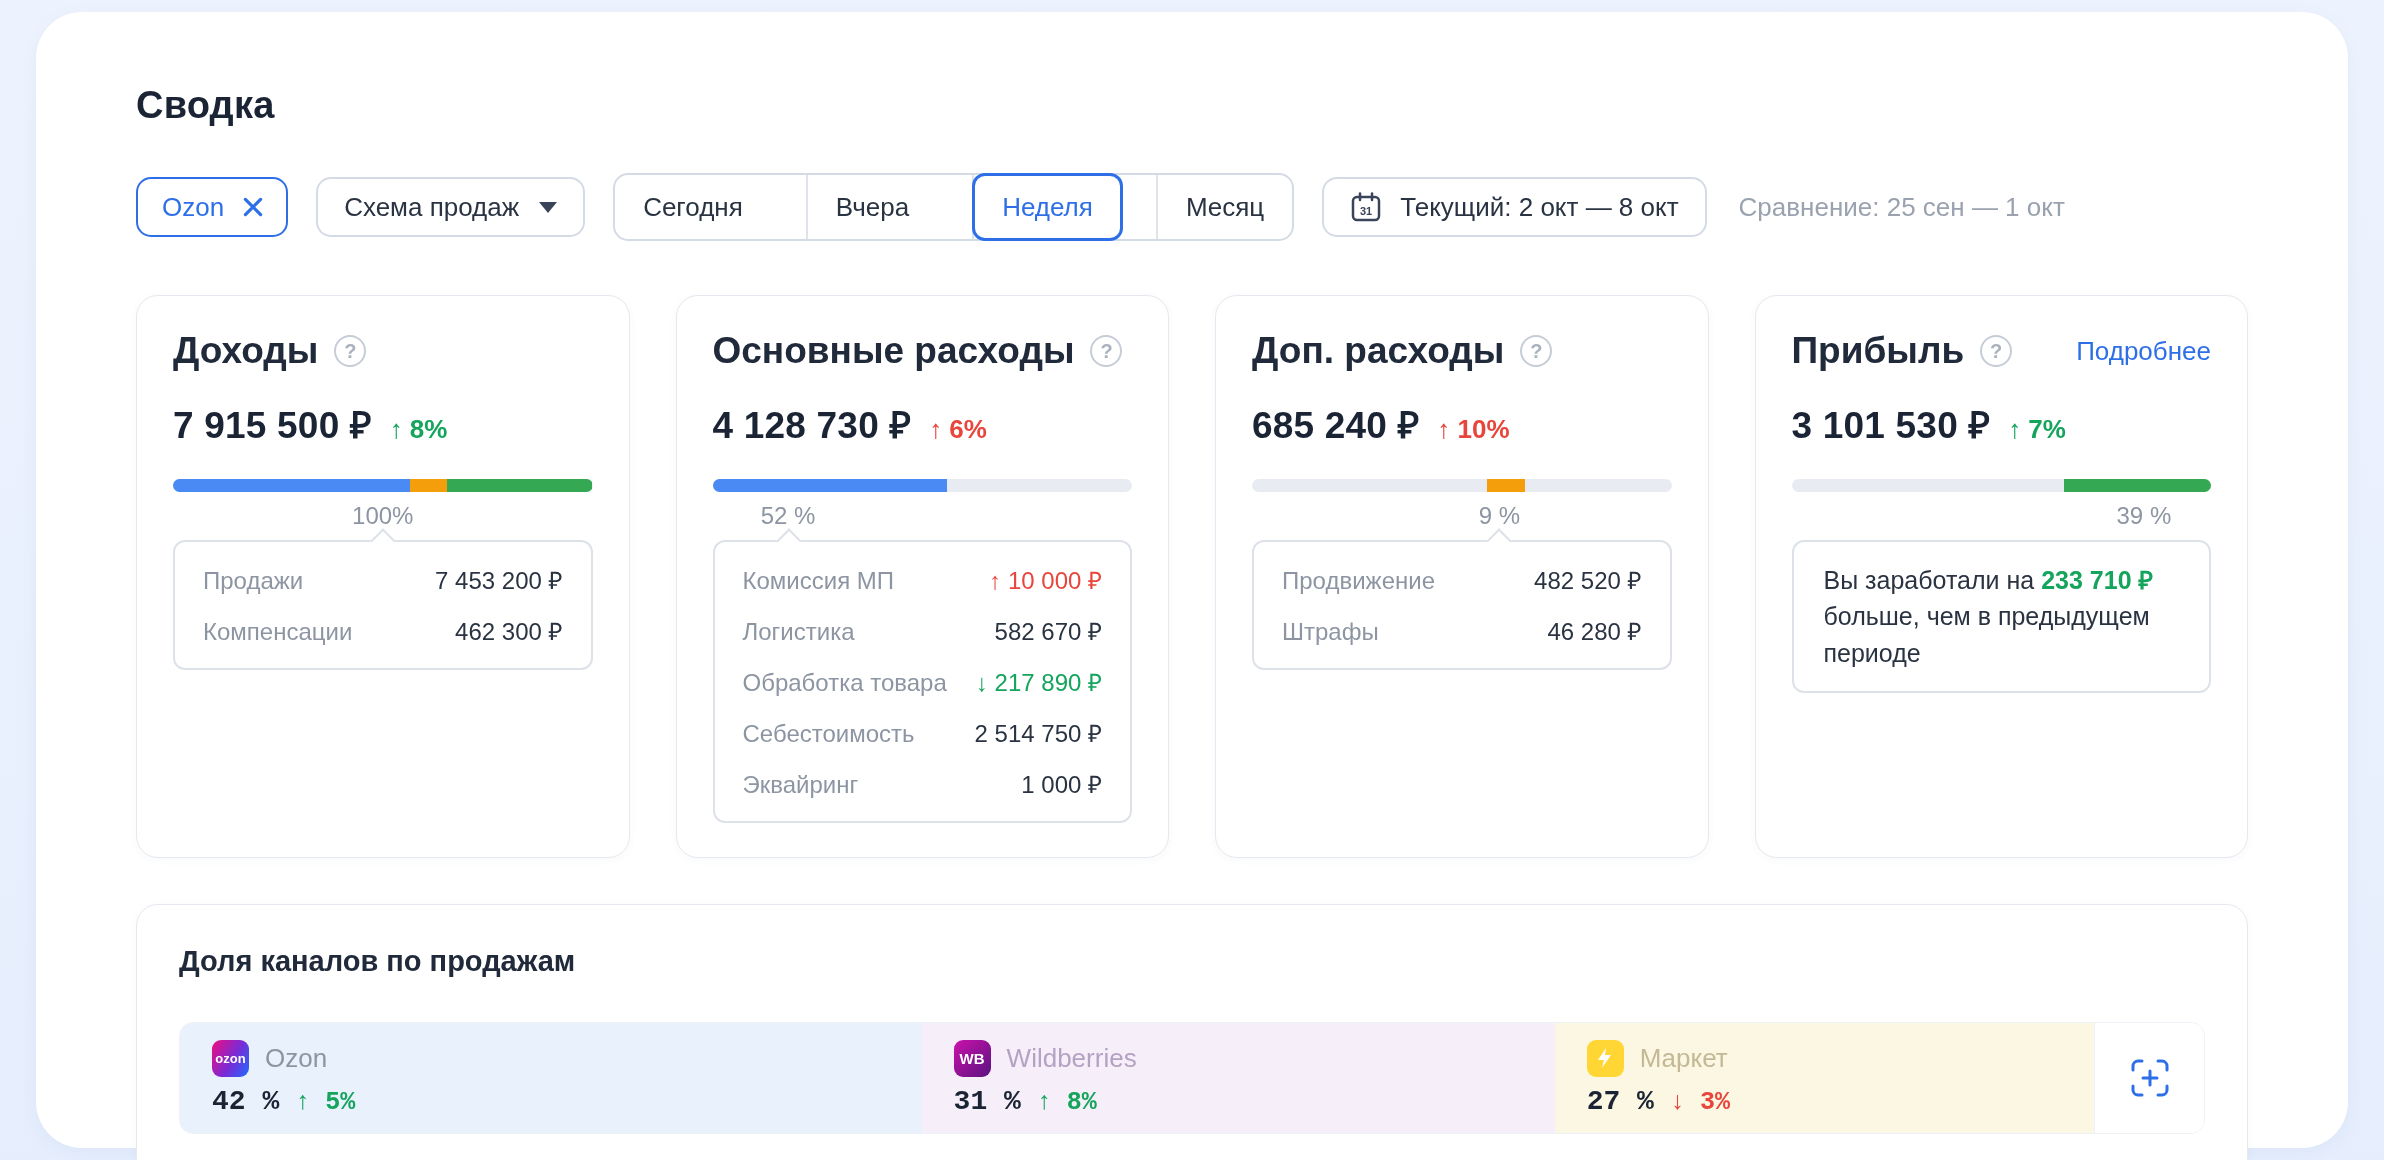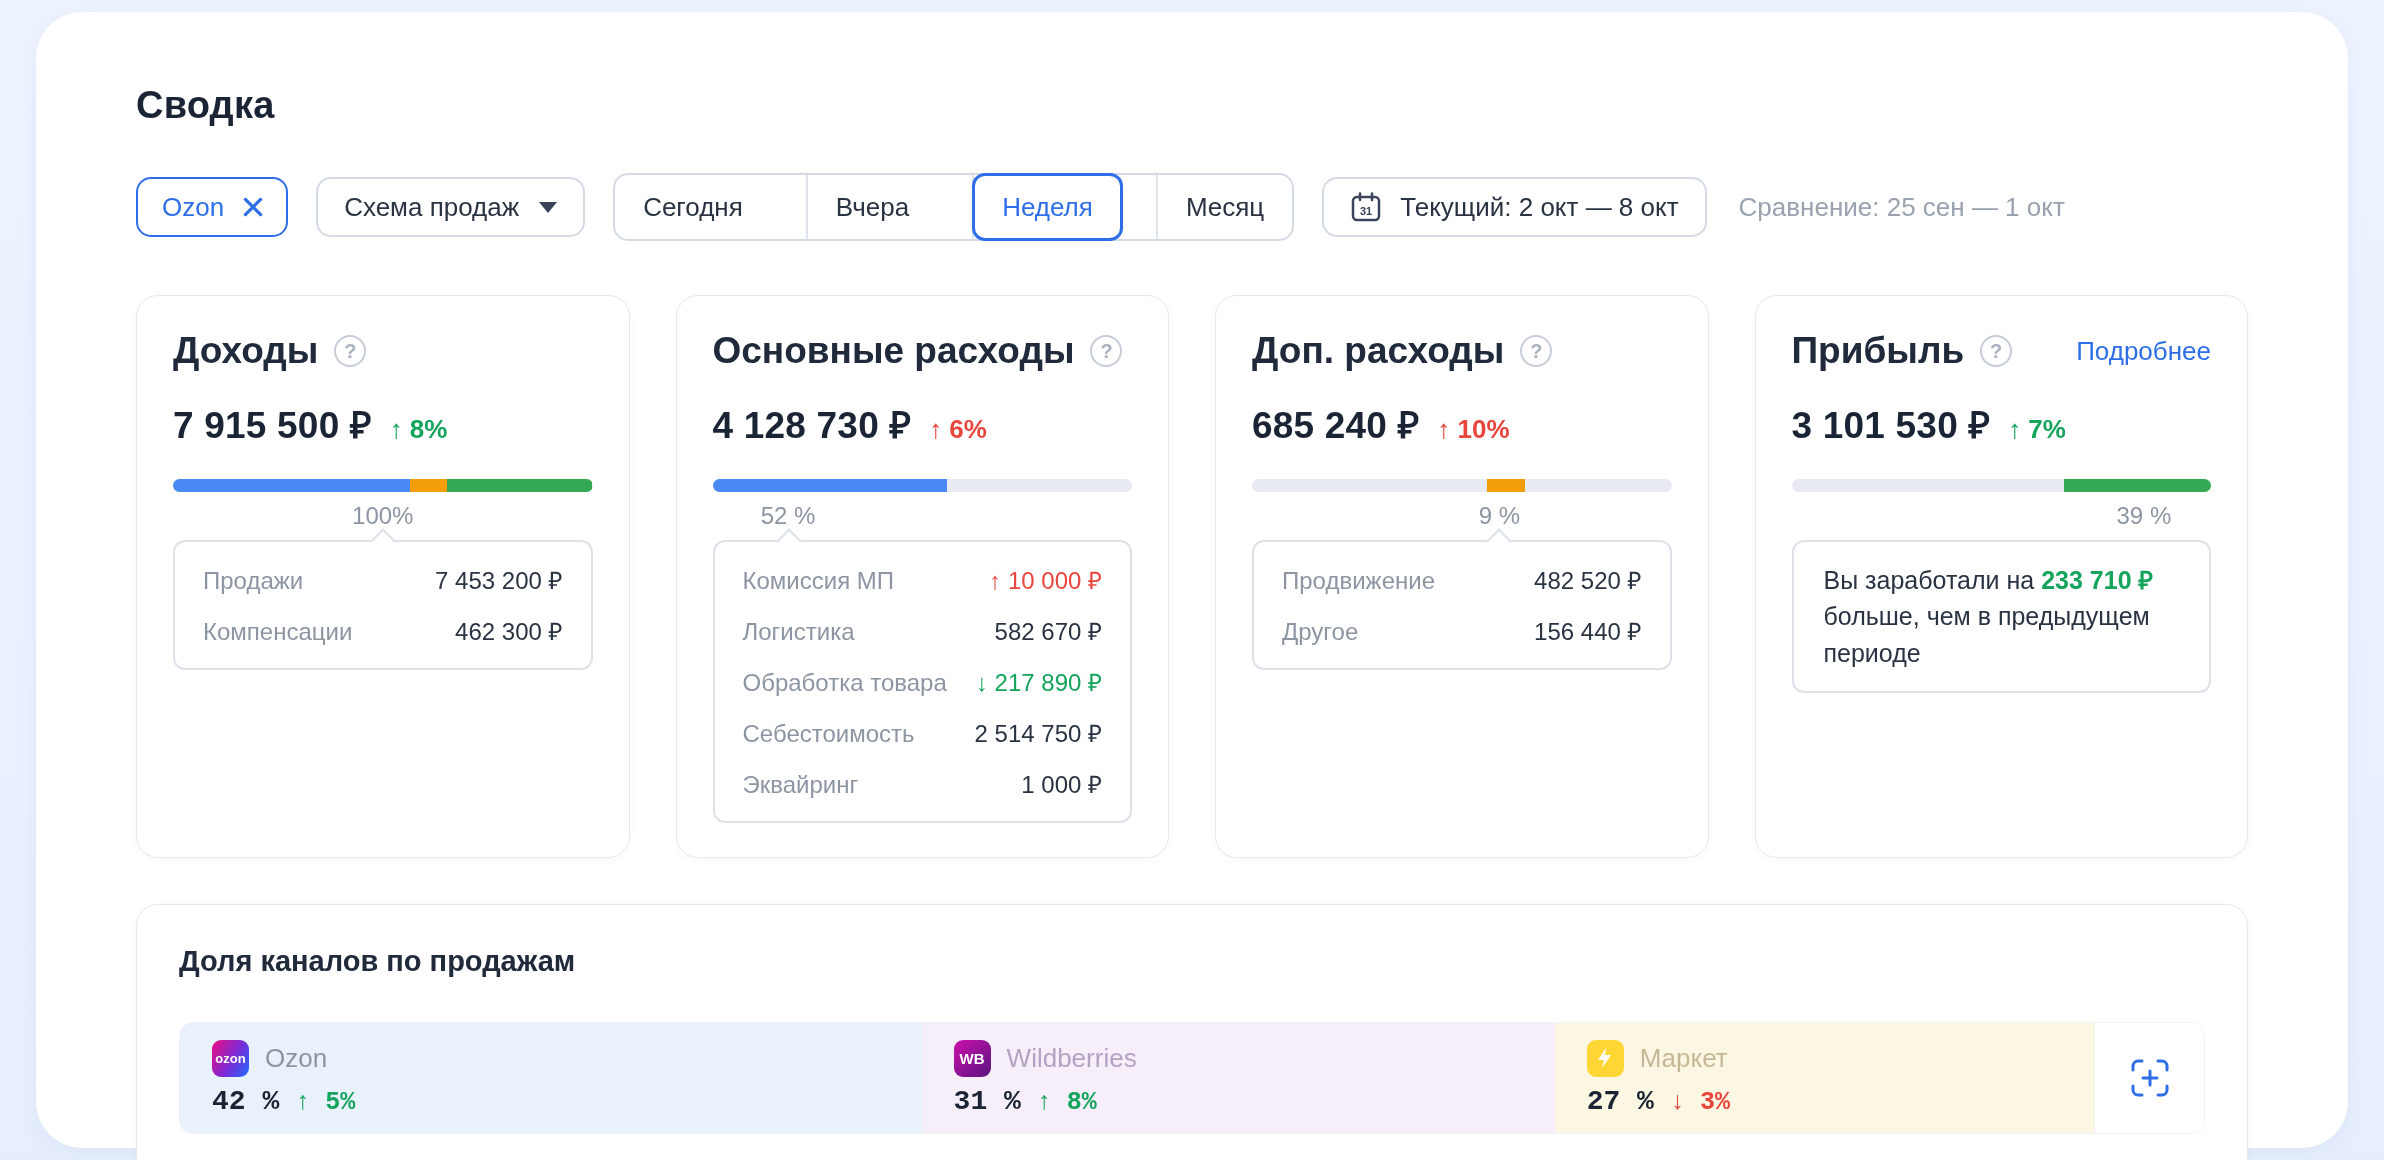--- a/index.html
+++ b/index.html
@@ -246,22 +246,22 @@
       </div>
       <div class="pct-row">
           <span class="pct" style="left:59%">9 %</span>
         </div>
       <div class="detail-box notched" style="--notch:59%">
         <div class="drow">
           <span class="dlabel">Продвижение</span>
           <span class="dvalue">482 520 ₽</span>
         </div>
         <div class="drow">
-          <span class="dlabel">Другое</span>
-          <span class="dvalue">156 440 ₽</span>
+          <span class="dlabel">Штрафы</span>
+          <span class="dvalue">46 280 ₽</span>
         </div>
       </div>
     </div>
 
     <div class="mcard">
       <div class="mhead spread">
         <span class="left-group">
           <span class="mtitle">Прибыль</span>
           <span class="help">?</span>
         </span>

